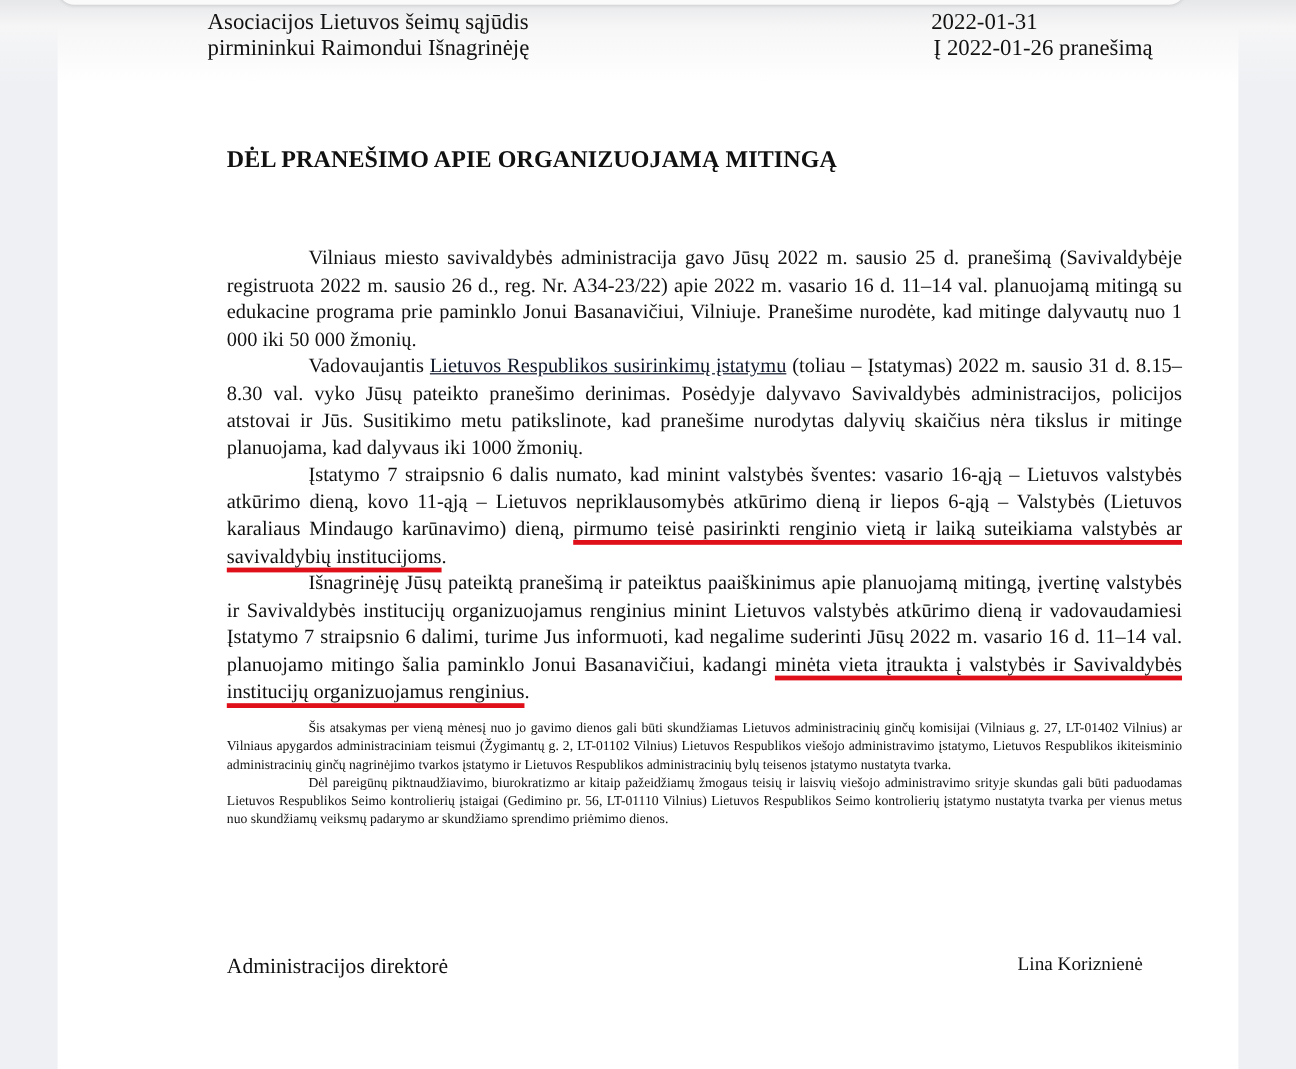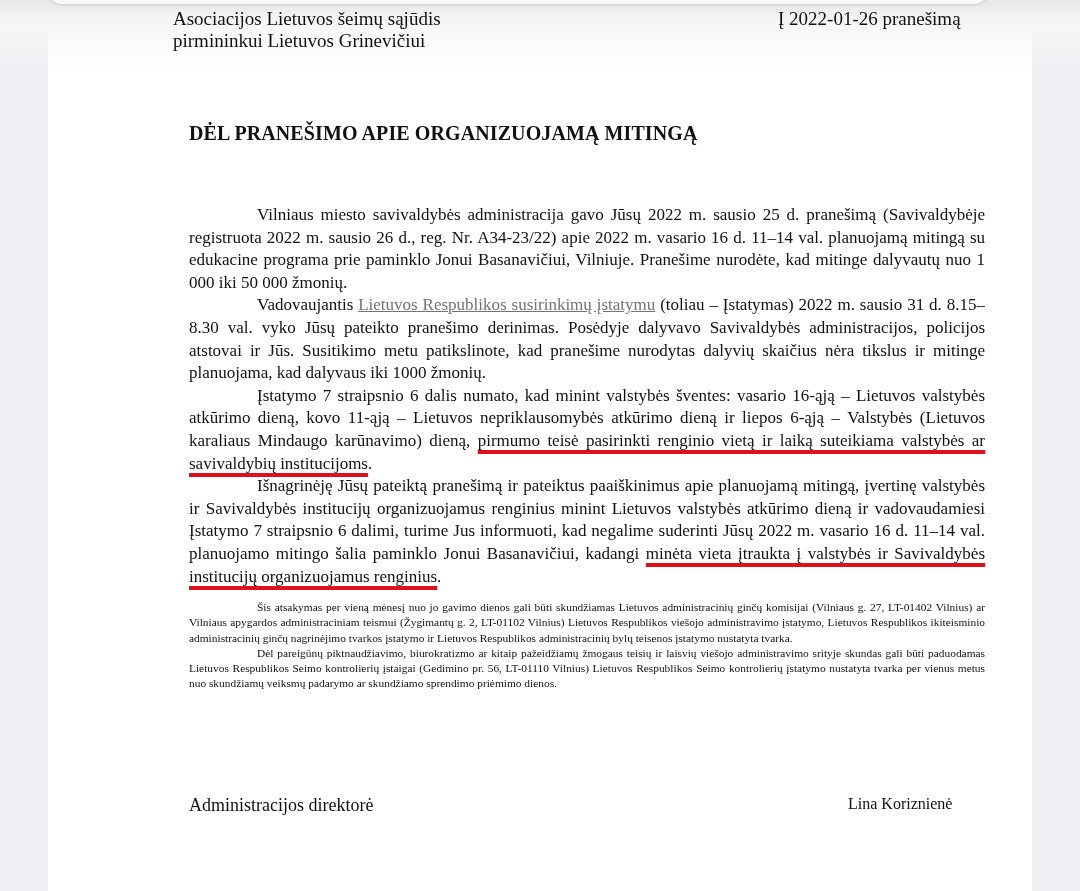--- a/index.html
+++ b/index.html
@@ -28,43 +28,44 @@
   .addr { left: 173px; top: 8px; font-size: 19px; line-height: 22px; }
   .addr a { color: #1a1aa6; text-decoration: underline; }
   .dates { left: 776px; top: 8px; font-size: 19px; line-height: 22px; }
   .dates .ref { margin-left: 2px; }
   .title { left: 189px; top: 122px; font-size: 20px; font-weight: bold; letter-spacing: 0.1px; }
   .body-text {
     position: absolute; left: 189px; top: 204px; width: 796px;
     font-size: 17px; line-height: 22.6px; text-align: justify;
   }
   .body-text p { margin: 0; text-indent: 68px; }
-  .body-text a { color: #737373; text-decoration: underline; }
+  .body-text a { color: #0f172a; text-decoration: underline; }
   .hl { text-decoration: underline; text-decoration-color: #e0101a; text-decoration-thickness: 4px; text-underline-offset: 4px; }
   .small-text {
     position: absolute; left: 189px; top: 600px; width: 796px;
     font-size: 11.4px; line-height: 15.3px; text-align: justify;
   }
   .small-text p { margin: 0; text-indent: 68px; }
   .sig-left { left: 189px; top: 795px; font-size: 18px; }
   .sig-right { left: 848px; top: 795px; font-size: 16px; text-align: center; }
 </style>
 </head>
 <body>
 
 <div class="page"></div>
 <div class="top-shade"></div>
 <div class="top-bar"></div>
 
 <div class="abs addr">
   <div>Asociacijos Lietuvos šeimų sąjūdis</div>
-  <div>pirmininkui Lietuvos Grinevičiui</div>
+  <div>pirmininkui Raimondui Išnagrinėję</div>
 </div>
 
 <div class="abs dates">
+  <div>2022-01-31</div>
   <div class="ref">Į 2022-01-26 pranešimą</div>
 </div>
 
 <div class="abs title">DĖL PRANEŠIMO APIE ORGANIZUOJAMĄ MITINGĄ</div>
 
 <div class="body-text">
   <p>Vilniaus miesto savivaldybės administracija gavo Jūsų 2022 m. sausio 25 d. pranešimą (Savivaldybėje registruota 2022 m. sausio 26 d., reg. Nr. A34-23/22) apie 2022 m. vasario 16 d. 11–14 val. planuojamą mitingą su edukacine programa prie paminklo Jonui Basanavičiui, Vilniuje. Pranešime nurodėte, kad mitinge dalyvautų nuo 1 000 iki 50 000 žmonių.</p>
   <p><span>Vadovaujantis </span><a>Lietuvos Respublikos susirinkimų įstatymu</a><span> (toliau – Įstatymas) 2022 m. sausio 31 d. 8.15–8.30 val. vyko Jūsų pateikto pranešimo derinimas. Posėdyje dalyvavo Savivaldybės administracijos, policijos atstovai ir Jūs. Susitikimo metu patikslinote, kad pranešime nurodytas dalyvių skaičius nėra tikslus ir mitinge planuojama, kad dalyvaus iki 1000 žmonių.</span></p>
   <p><span>Įstatymo 7 straipsnio 6 dalis numato, kad minint valstybės šventes: vasario 16-ąją – Lietuvos valstybės atkūrimo dieną, kovo 11-ąją – Lietuvos nepriklausomybės atkūrimo dieną ir liepos 6-ąją – Valstybės (Lietuvos karaliaus Mindaugo karūnavimo) dieną, </span><span class="hl">pirmumo teisė pasirinkti renginio vietą ir laiką suteikiama valstybės ar savivaldybių institucijoms</span><span>.</span></p>
   <p><span>Išnagrinėję Jūsų pateiktą pranešimą ir pateiktus paaiškinimus apie planuojamą mitingą, įvertinę valstybės ir Savivaldybės institucijų organizuojamus renginius minint Lietuvos valstybės atkūrimo dieną ir vadovaudamiesi Įstatymo 7 straipsnio 6 dalimi, turime Jus informuoti, kad negalime suderinti Jūsų 2022 m. vasario 16 d. 11–14 val. planuojamo mitingo šalia paminklo Jonui Basanavičiui, kadangi </span><span class="hl">minėta vieta įtraukta į valstybės ir Savivaldybės institucijų organizuojamus renginius</span><span>.</span></p>

